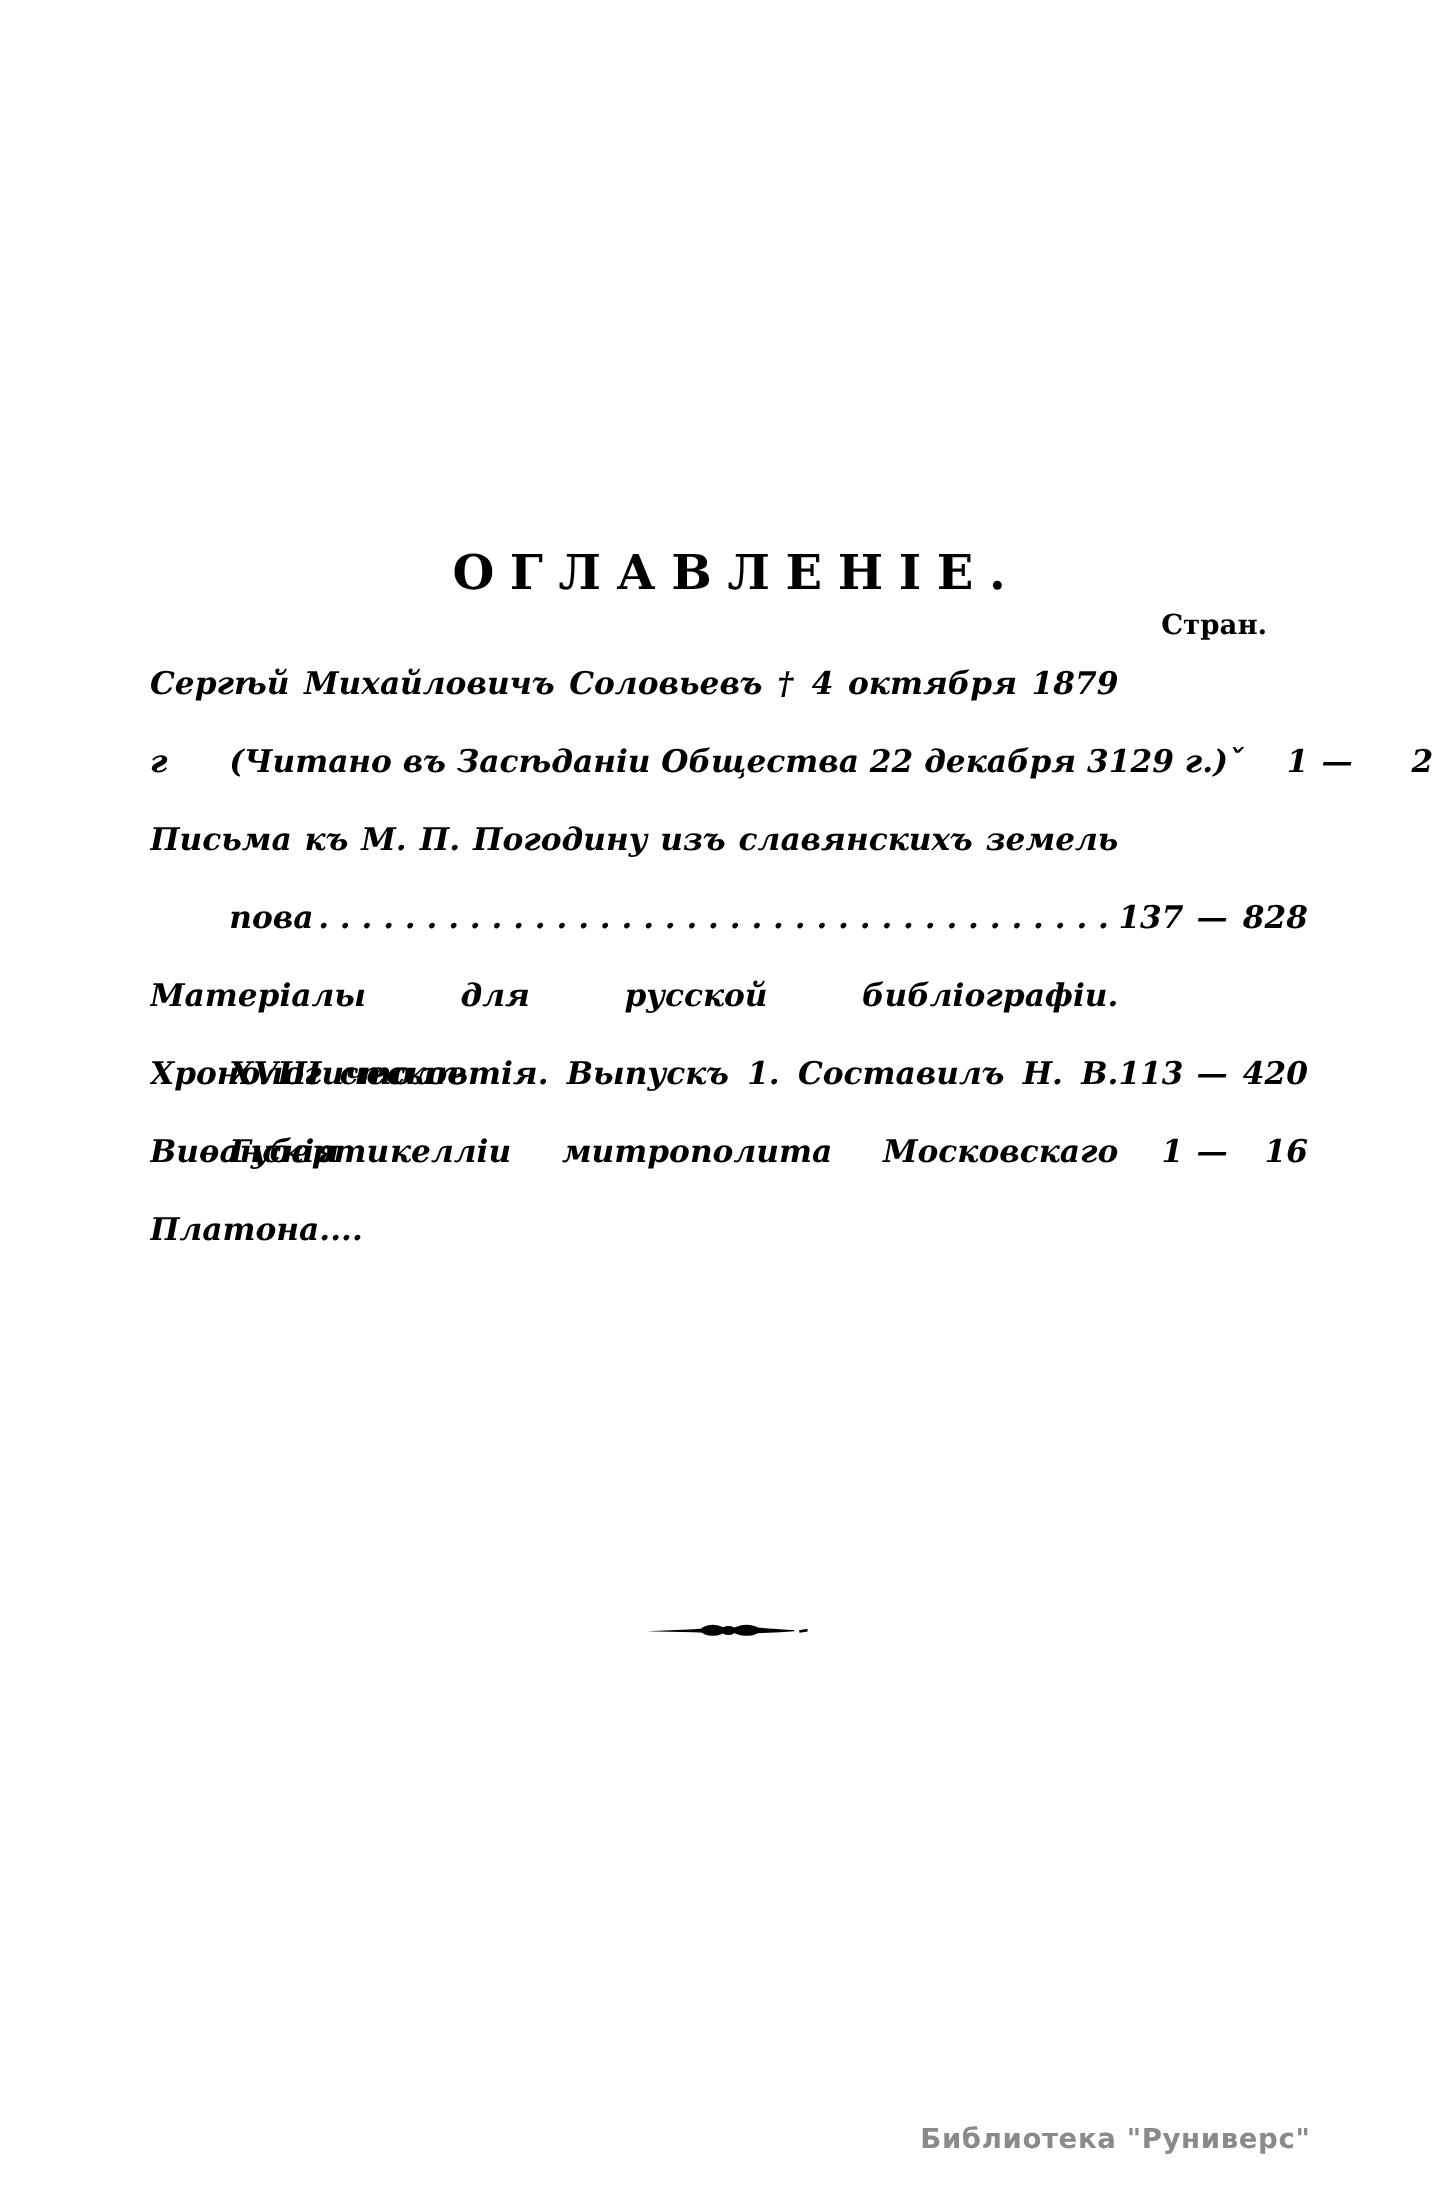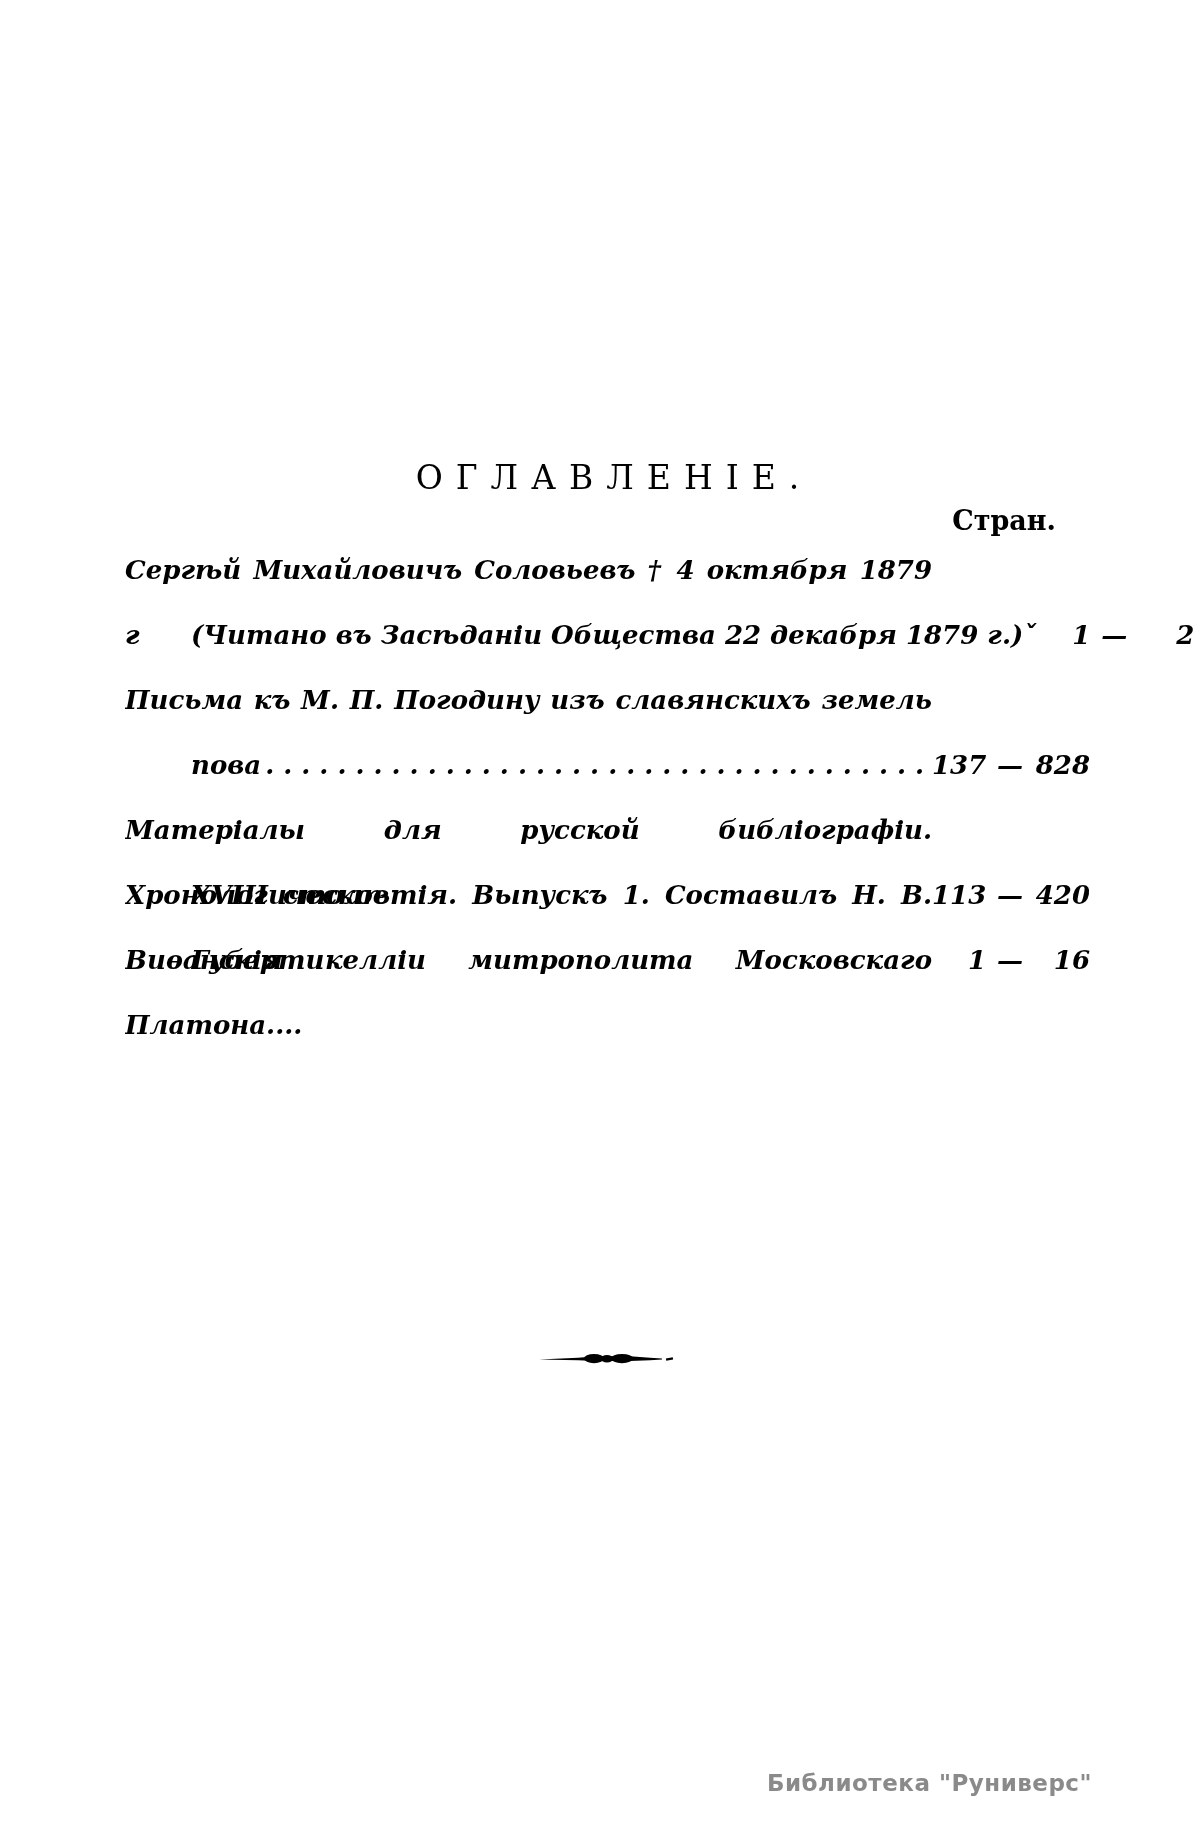--- a/index.html
+++ b/index.html
@@ -11,32 +11,32 @@
     font-family:"DejaVu Serif", serif;
     overflow:hidden;
   }
   .content{
     position:absolute;
     left:125px;top:458px;
     width:965px;
   }
   .title{
     text-align:center;
-    font-size:33px;
-    font-weight:400;
+    font-size:40px;
+    font-weight:700;
     letter-spacing:13px;
     text-indent:13px;
     line-height:40px;
     white-space:nowrap;
   }
   .pages-header{
     margin-top:10px;
     text-align:right;
     padding-right:34px;
-    font-size:27px;
+    font-size:23px;
     font-weight:700;
     line-height:26px;
   }
   .entries{margin-top:4px;font-style:italic;}
   .line{
     display:flex;
     align-items:baseline;
     height:65px;
     line-height:65px;
     font-size:26px;
@@ -97,21 +97,21 @@
     <div class="entries">
         <div class="line">
           <span class="text j">Сергѣй Михайловичъ Соловьевъ † 4 октября 1879 г</span>
           <span class="pages">
             <span class="pg-from"></span>
             <span class="pg-dash"></span>
             <span class="pg-to"></span>
           </span>
         </div>
         <div class="line indent-1">
-          <span class="text">(Читано въ Засѣданіи Общества 22 декабря 1879 г.)ˇ</span>
+          <span class="text">(Читано въ Засѣданіи Общества 22 декабря 3129 г.)ˇ</span>
           <span class="pages">
             <span class="pg-from">1</span>
             <span class="pg-dash">—</span>
             <span class="pg-to">2</span>
           </span>
         </div>
         <div class="line">
           <span class="text j">Письма къ М. П. Погодину изъ славянскихъ земель</span>
           <span class="pages">
             <span class="pg-from"></span>

